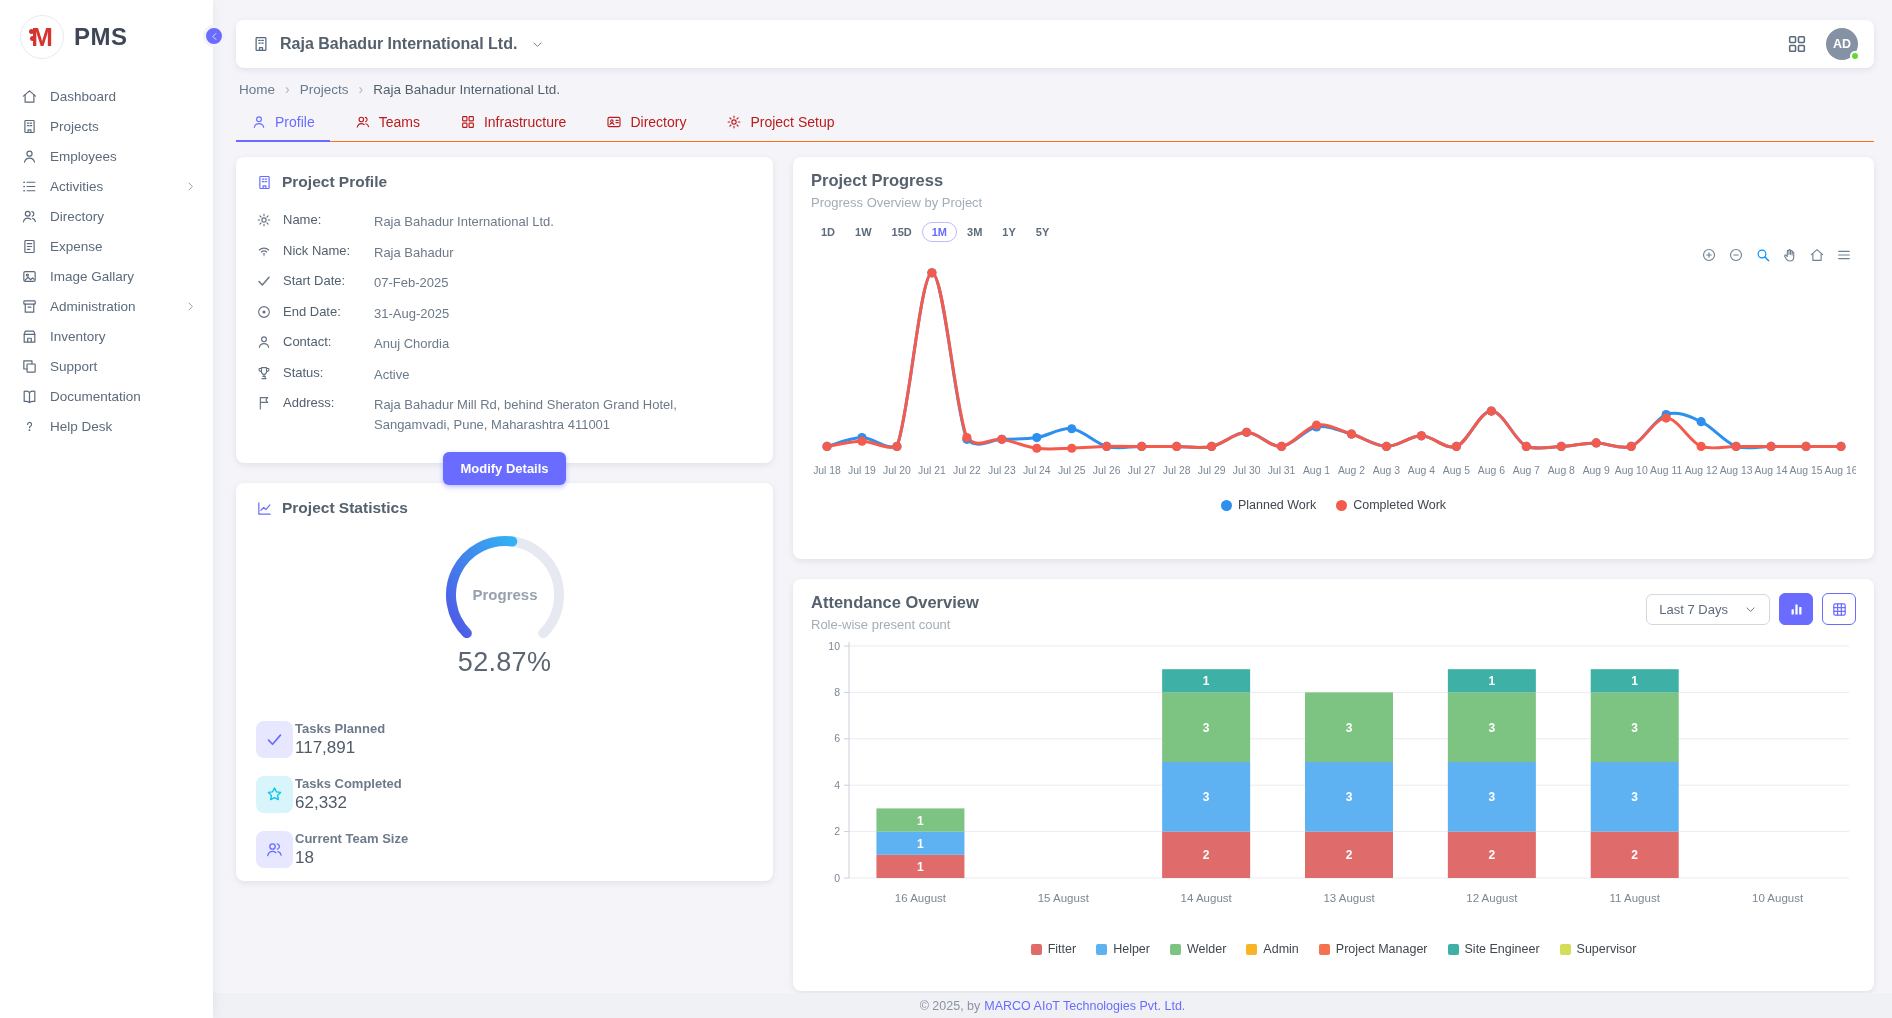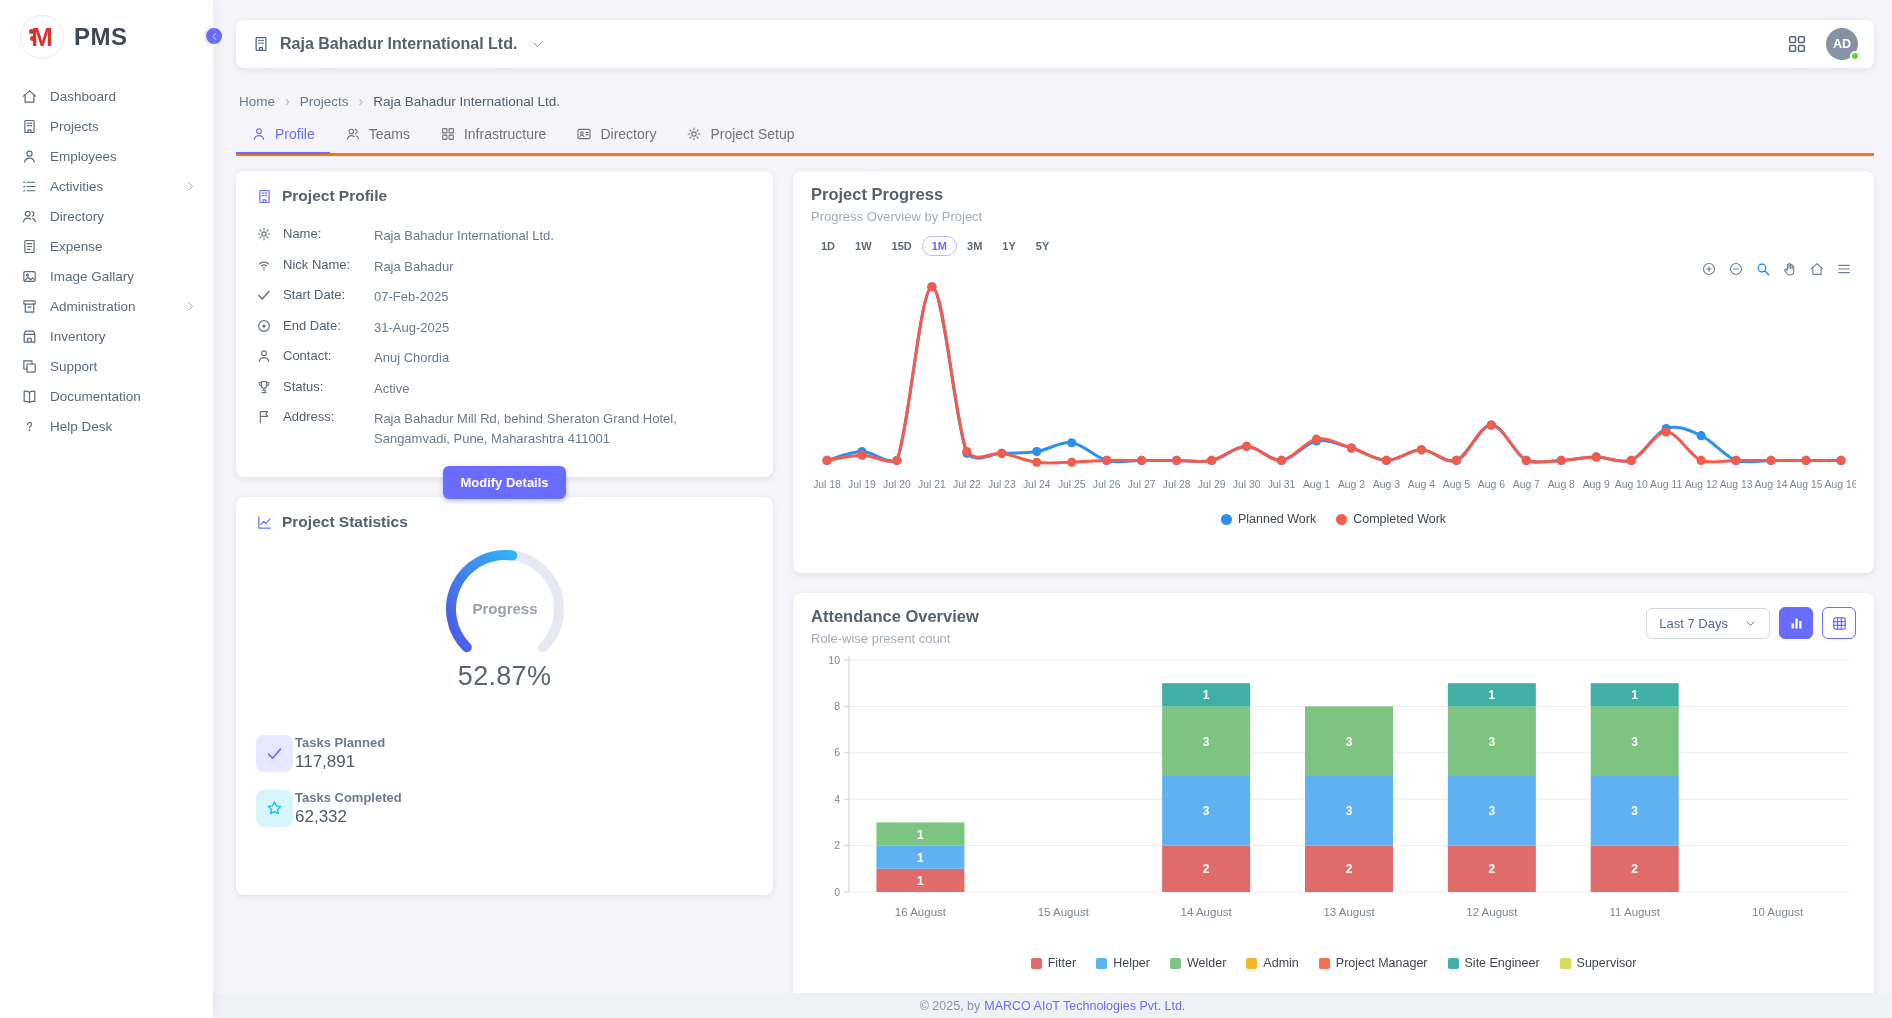--- a/index.html
+++ b/index.html
@@ -44,30 +44,30 @@
   .hc-title { font-size:16px; font-weight:600; color:#55616d; }
   .hc-left .chev { width:13px; height:13px; color:#6b7888; margin-left:4px; }
   .hc-right { margin-left:auto; display:flex; align-items:center; gap:18px; }
   .apps-btn { width:22px; height:22px; color:#5c6b7c; cursor:pointer; }
   .avatar { position:relative; width:32px; height:32px; border-radius:50%; background:#8592a3;
             color:#fff; font-size:12.5px; font-weight:bold; display:flex; align-items:center;
             justify-content:center; cursor:pointer; }
   .status-dot { position:absolute; right:-2px; bottom:-1px; width:10px; height:10px;
             border-radius:50%; background:#67d437; border:2px solid #fff; }
 
-  .breadcrumb { display:flex; align-items:center; gap:10px; margin:25px 0 0 3px;
+  .breadcrumb { display:flex; align-items:center; gap:10px; margin:13px 0 0 3px;
                 font-size:13.5px; color:#697a8d; }
   .crumb { display:flex; align-items:center; gap:10px; cursor:pointer; }
   .crumb .sep { color:#aeb6c1; font-size:14px; }
   .crumb:last-child .sep { display:none; }
   .crumb:last-child { color:#52606e; cursor:default; }
 
-  .tabs { display:flex; margin-top:9px; border-bottom:3px solid #f97316; }
+  .tabs { display:flex; gap:10px; margin-top:9px; border-bottom:1px solid #f97316; }
   .tab { display:flex; align-items:center; gap:8px; padding:8px 15px 10px; font-size:14px;
-         color:#737373; border-bottom:2px solid transparent; margin-bottom:-1px; cursor:pointer; }
+         color:#b91c1c; border-bottom:2px solid transparent; margin-bottom:-1px; cursor:pointer; }
   .tab .ic { width:16px; height:16px; }
   .tab.active { color:#696cff; border-bottom-color:#696cff; font-weight:500; }
 
   .main-row { display:flex; gap:20px; margin-top:15px; }
   .col-left { width:537px; flex:none; }
   .col-right { flex:1; }
   .card { background:#fff; border-radius:8px; box-shadow:0 2px 6px rgba(67,89,113,.12); }
   .card-title-row { display:flex; align-items:center; gap:9px; }
   .card-title-row .ic { width:17px; height:17px; color:#696cff; }
   .card-title { font-size:15.5px; font-weight:600; color:#55616d; }
@@ -546,20 +546,35 @@
                     <path d="M12 3.8l2.4 4.8 5.3.8-3.8 3.7.9 5.3-4.8-2.5-4.8 2.5.9-5.3L4.3 9.4l5.3-.8z"></path>
                   </svg>
                 </span>
               </span>
               <span>
                 <div class="stat-label">Tasks Completed</div>
                 <div class="stat-value">62,332</div>
               </span>
             </div>
 
+            <div class="stat-row">
+              <span class="icon-box" data-variant="purple">
+                <span class="ic">
+                  <svg viewBox="0 0 24 24" fill="none" stroke="currentColor" stroke-width="1.7" stroke-linecap="round" stroke-linejoin="round">
+                    <circle cx="9.5" cy="8.2" r="3.4"></circle>
+                    <path d="M3.5 19.6c.8-3.5 3.3-5.2 6-5.2 1.8 0 3.2.6 4.3 1.6"></path>
+                    <path d="M15.3 5a3.4 3.4 0 0 1 .5 6.6M16.4 14.7c2 .5 3.4 2 3.9 4.4"></path>
+                  </svg>
+                </span>
+              </span>
+              <span>
+                <div class="stat-label">Current Team Size</div>
+                <div class="stat-value">18</div>
+              </span>
+            </div>
           </div>
       </div>
 
     </div>
 
     <div class="col-right">
 
       <div class="card progress-card">
         <div class="card-title-row" style="gap:0;">
           <span class="card-title" style="font-size:16.5px;">Project Progress</span>

